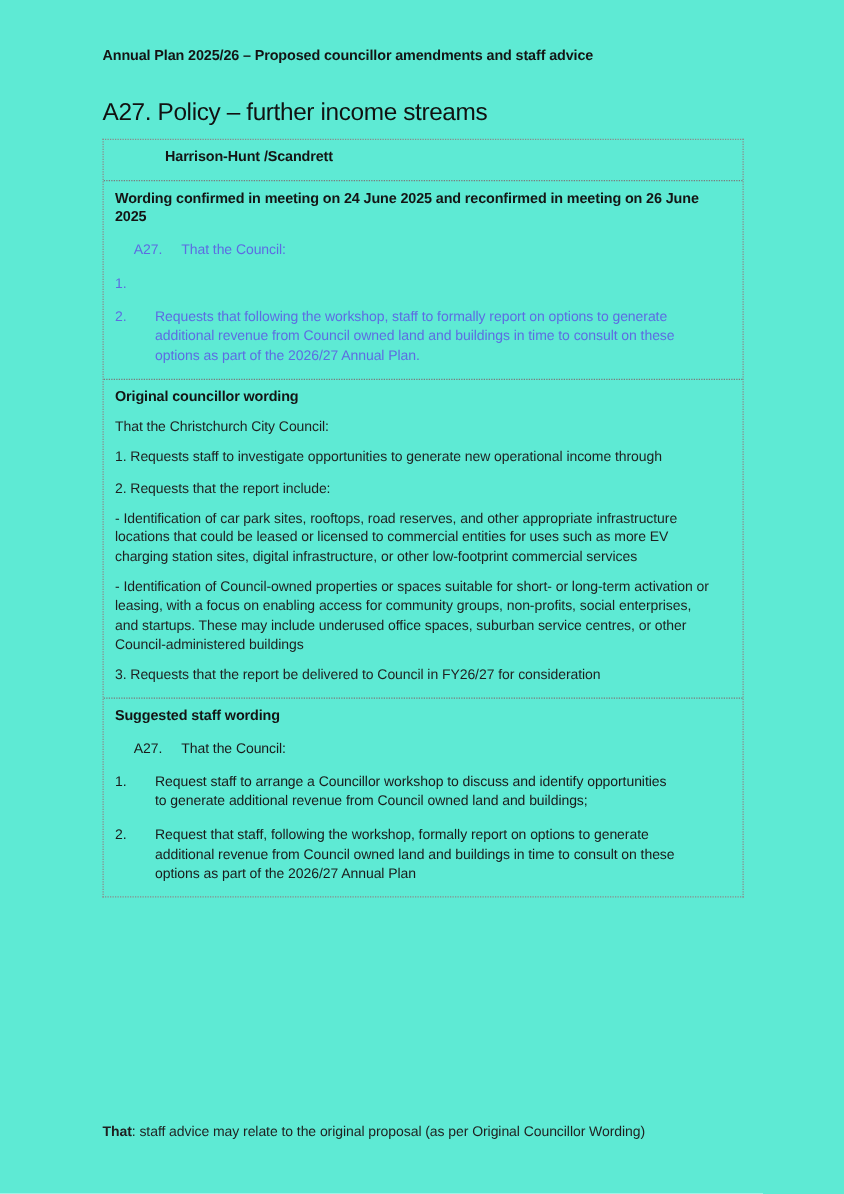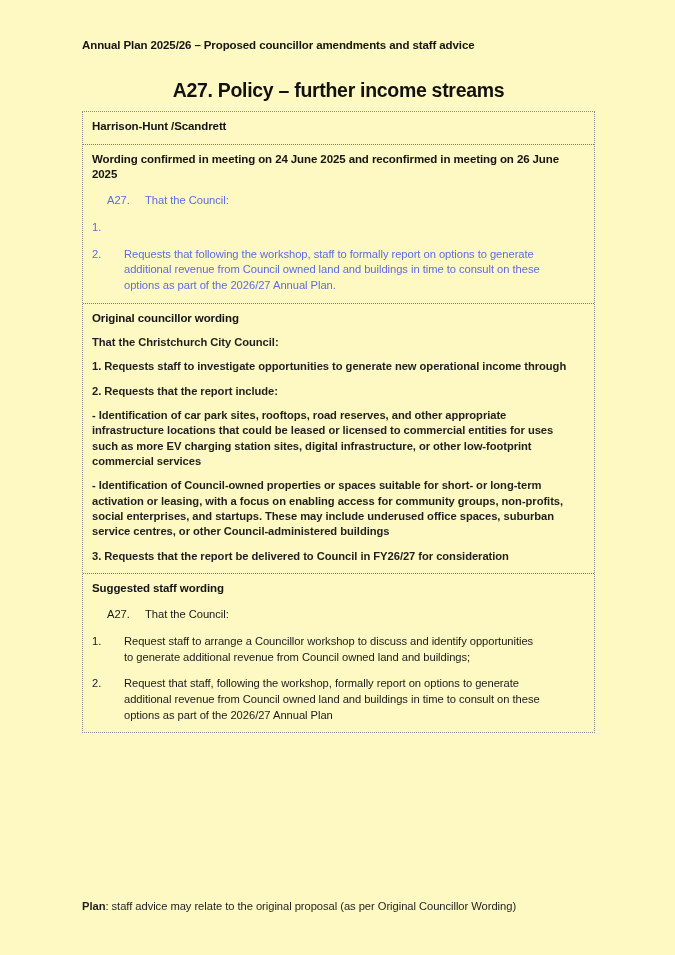--- a/index.html
+++ b/index.html
@@ -14,42 +14,41 @@
     color: #1a1a1a;
     -webkit-font-smoothing: antialiased;
   }
 
   .page {
     position: relative;
     width: 675px;
     height: 955px;
     box-sizing: border-box;
     padding: 38px 80px 0 82px;
-    background: #fef9c3;
+    background: #5eead4;
   }
 
   
   .doc-header {
     font-size: 11.5px;
     font-weight: bold;
     letter-spacing: -0.1px;
     color: #141414;
     margin: 0 0 26px 0;
     line-height: 1.3;
   }
 
   
   .doc-title {
     font-size: 19.5px;
-    font-weight: bold;
+    font-weight: normal;
     letter-spacing: -0.3px;
     color: #111111;
     margin: 0 0 9px 0;
     line-height: 1.2;
-    text-align: center;
   }
 
   
   .amend-table {
     border: 1px dotted #8a8a8a;
     border-collapse: separate;
     width: 513px;
     box-sizing: border-box;
   }
   .amend-row {
@@ -62,29 +61,28 @@
   }
 
   .row-title {
     font-size: 11.5px;
     font-weight: bold;
     color: #141414;
     line-height: 1.33;
     letter-spacing: -0.1px;
     margin: 0 0 2px 0;
   }
-  .row-title.tight { margin-bottom: 0; }
+  .row-title.tight { margin-bottom: 0; margin-left: 40px; }
 
   .body-p {
     font-size: 11.2px;
     line-height: 1.37;
     color: #1f1f1f;
     margin: 9px 12px 0 0;
     letter-spacing: -0.05px;
-    font-weight: bold;
   }
 
   
   .blue { color: #5d6ce2; }
 
   .lead-line {
     display: flex;
     font-size: 11.2px;
     line-height: 1.4;
     margin: 11px 0 0 15px;
@@ -193,16 +191,16 @@
         <li>
           <span class="num">2.</span>
           <span class="txt">Request that staff, following the workshop, formally report on options to generate additional revenue from Council owned land and buildings in time to consult on these options as part of the 2026/27 Annual Plan</span>
         </li>
       </ol>
     </div>
 
   </div>
 
   <div class="footer-note">
-    <b>Plan</b><span>: staff advice may relate to the original proposal (as per Original Councillor Wording)</span>
+    <b>That</b><span>: staff advice may relate to the original proposal (as per Original Councillor Wording)</span>
   </div>
 
 </div>
 
 </body></html>

